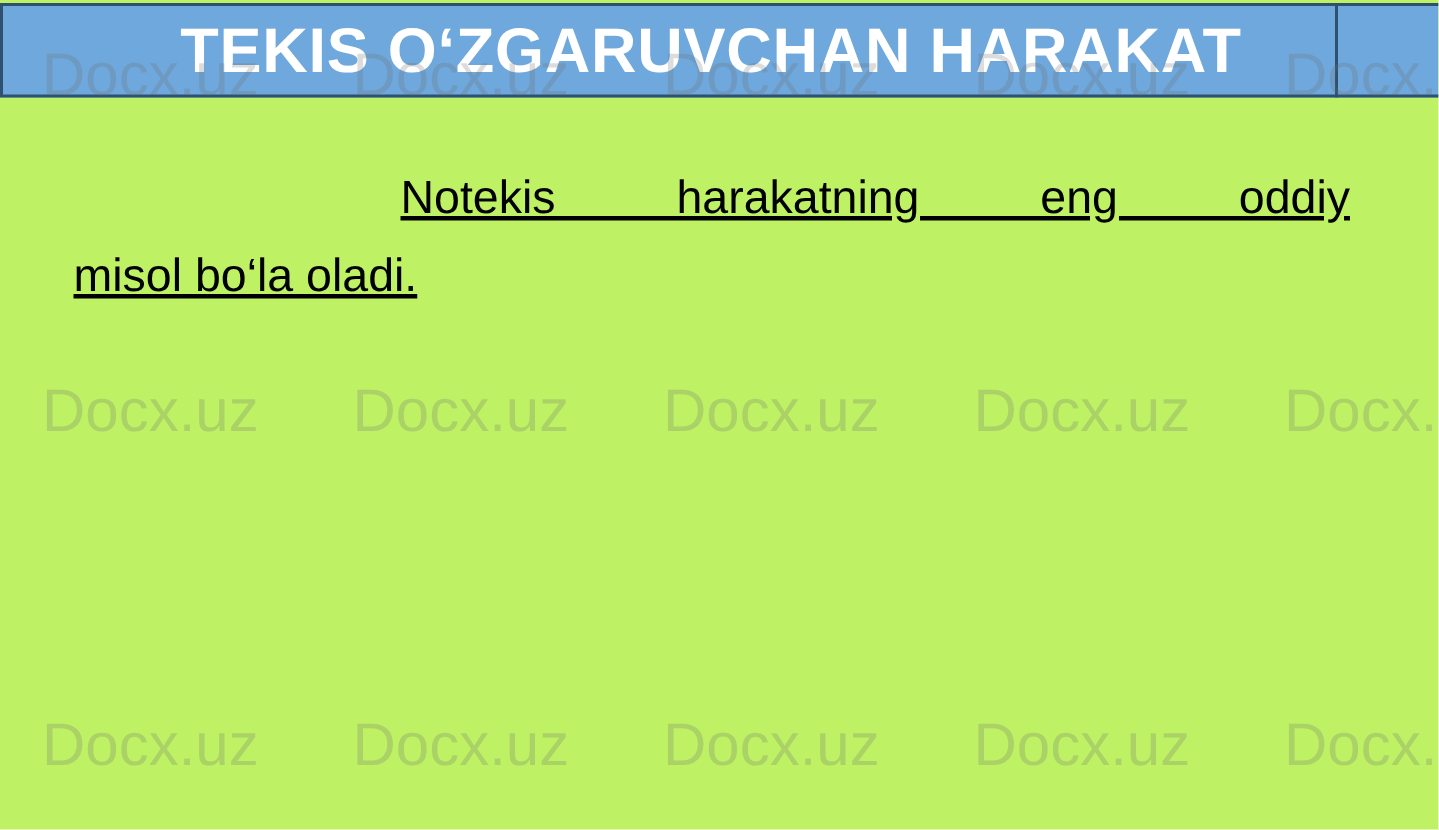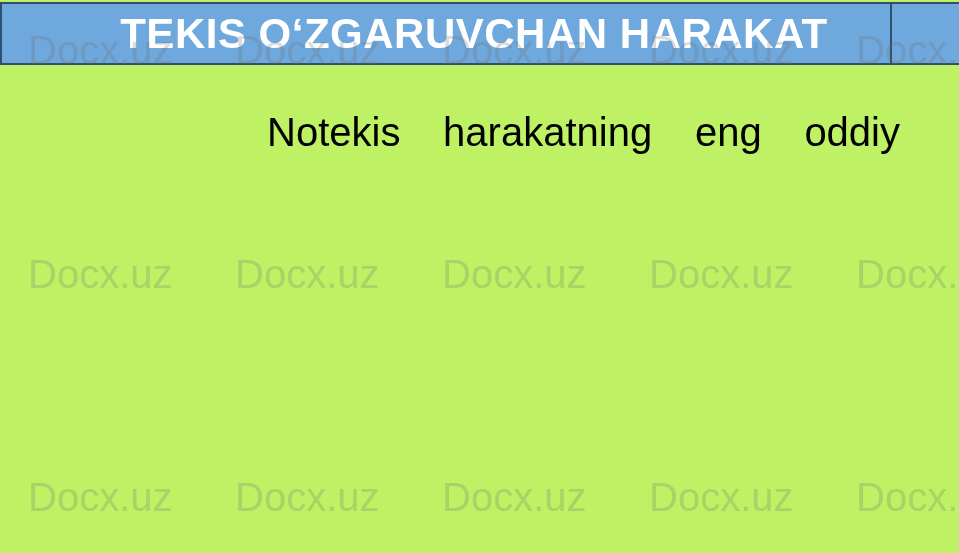--- a/index.html
+++ b/index.html
@@ -69,22 +69,23 @@
   .c5 { left: 856px; }
 
   
   .body-text {
     position: absolute;
     left: 49px;
     top: 106px;
     width: 851px;
     z-index: 2;
     color: var(--body-text, #000000);
-    font-size: 40px;
+    font-size: 31px;
     line-height: 52px;
+    text-decoration: underline;
   }
   .line { width: 100%; }
   .just {
     text-align: justify;
     text-align-last: justify;
   }
   .indent { padding-left: 218px; box-sizing: border-box; }
   .last { text-align: left; }
 </style>
 </head>
@@ -110,15 +111,16 @@
     <span class="wm r2 c5">Docx.uz</span>
     <span class="wm r3 c1">Docx.uz</span>
     <span class="wm r3 c2">Docx.uz</span>
     <span class="wm r3 c3">Docx.uz</span>
     <span class="wm r3 c4">Docx.uz</span>
     <span class="wm r3 c5">Docx.uz</span>
   </div>
 
   <div class="body-text">
     <div class="line just indent">Notekis harakatning eng oddiy</div>
+    <div class="line last">misol bo‘la oladi.</div>
   </div>
 
 </div>
 
 </body></html>

